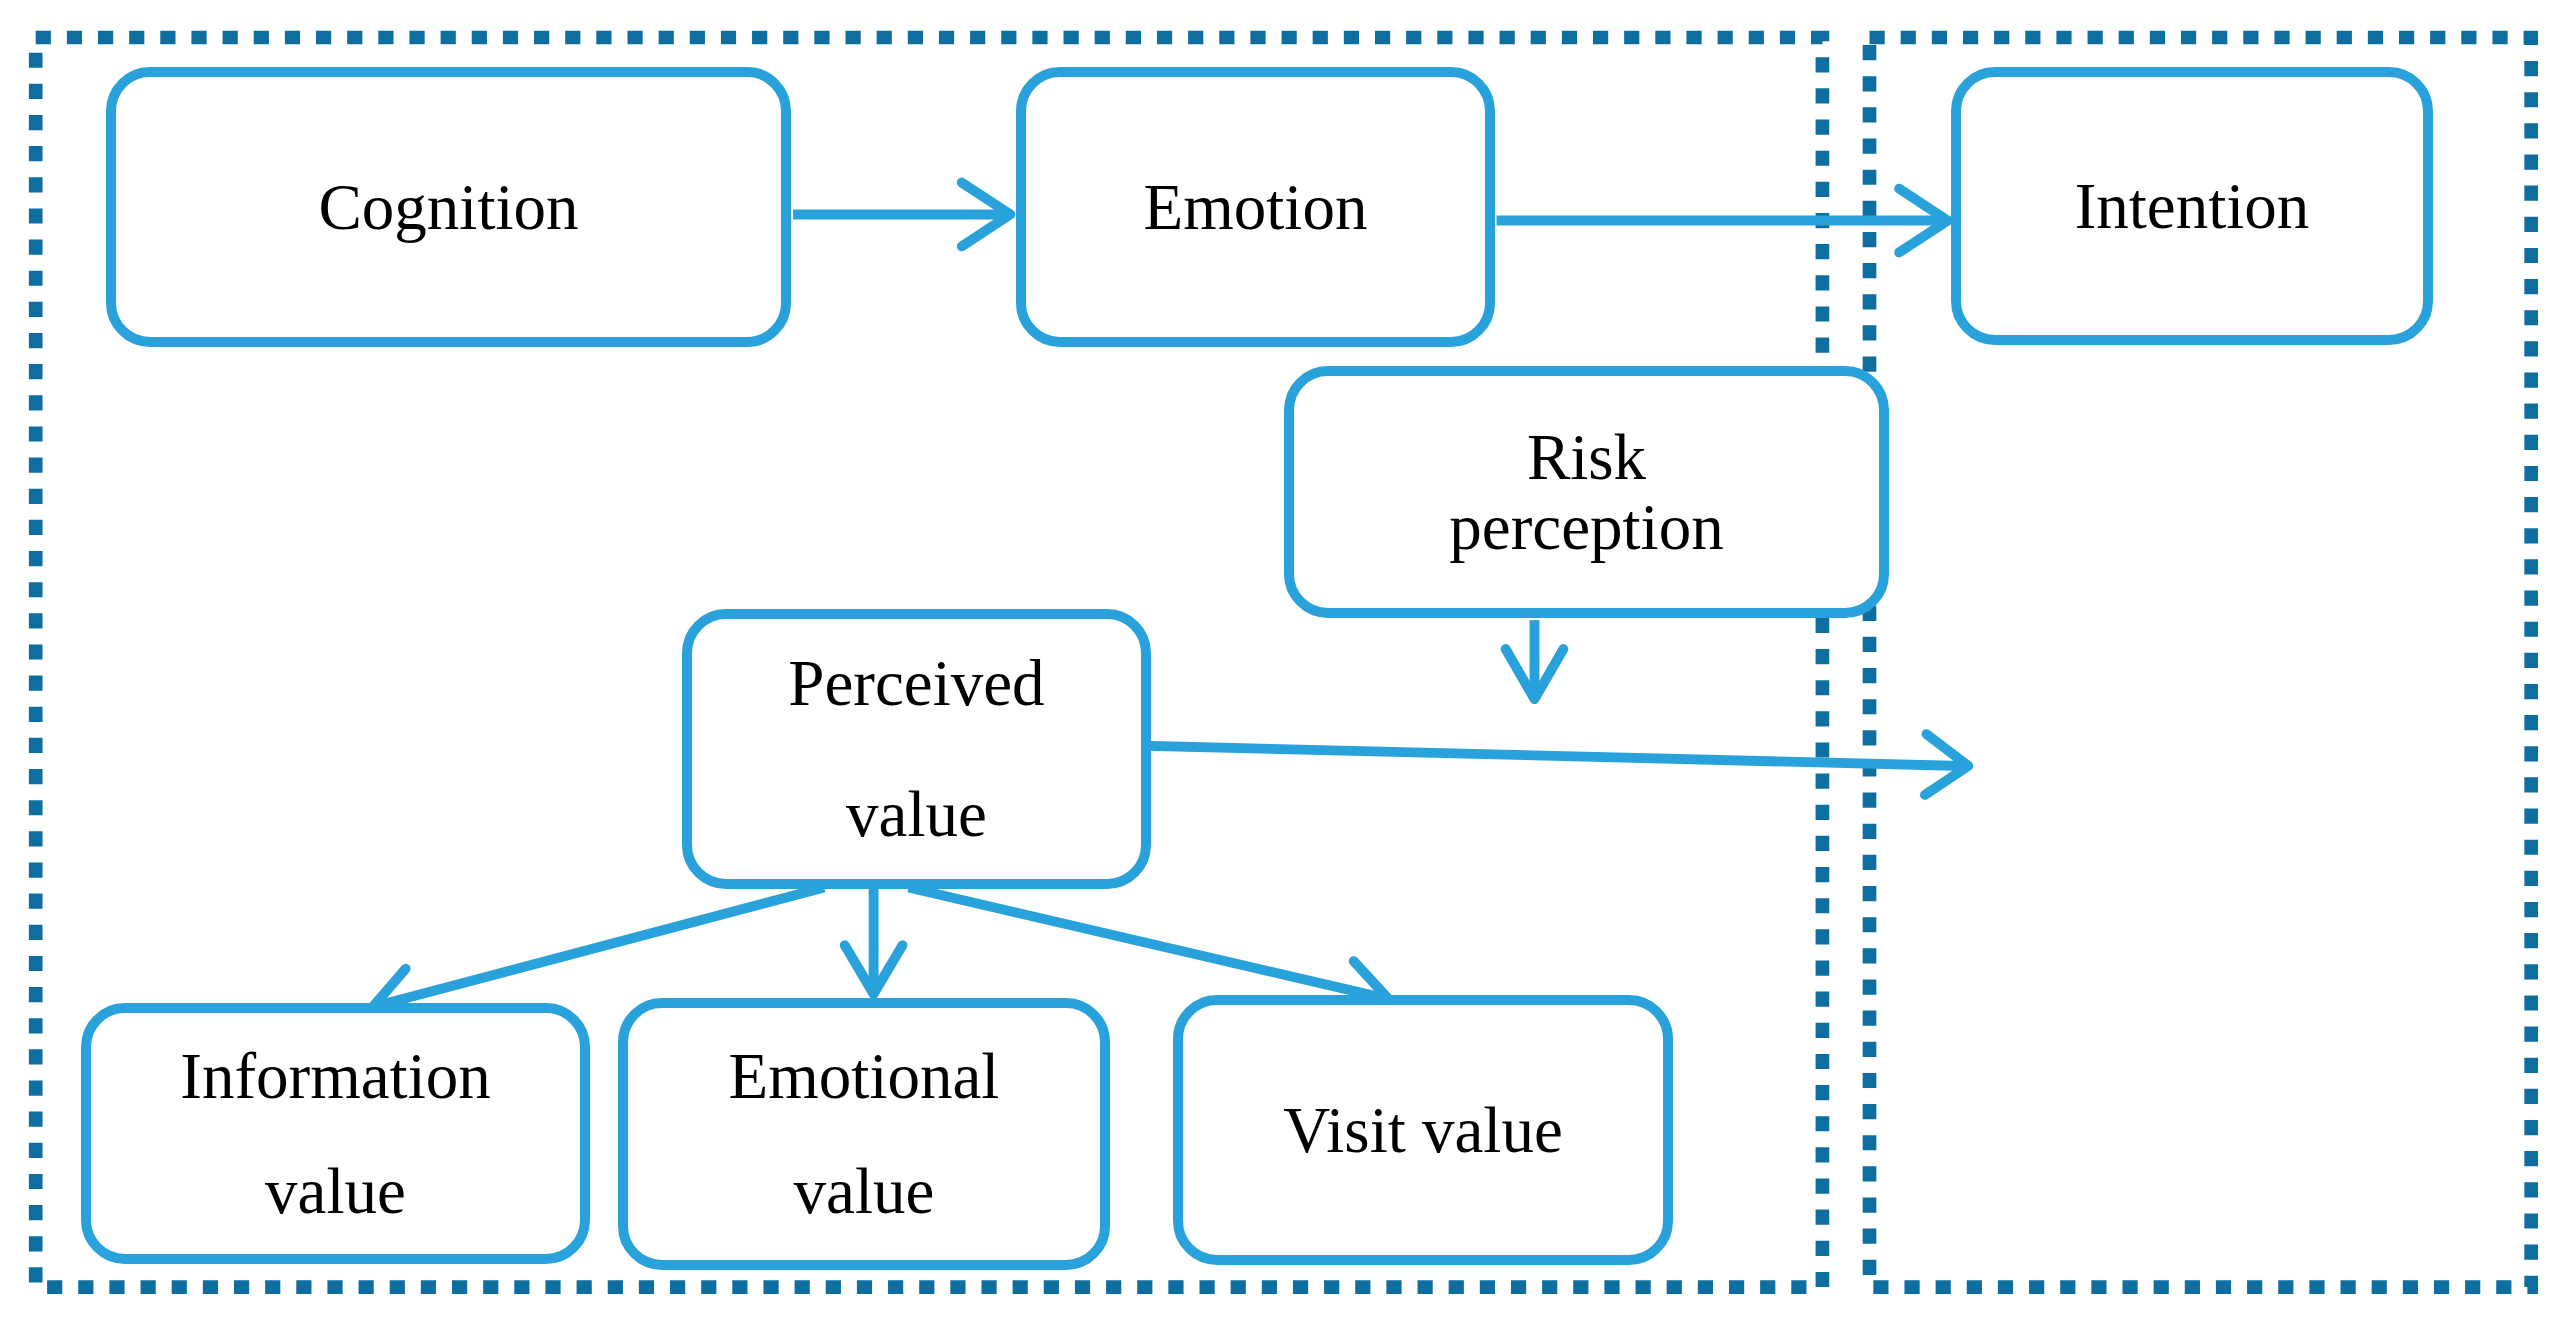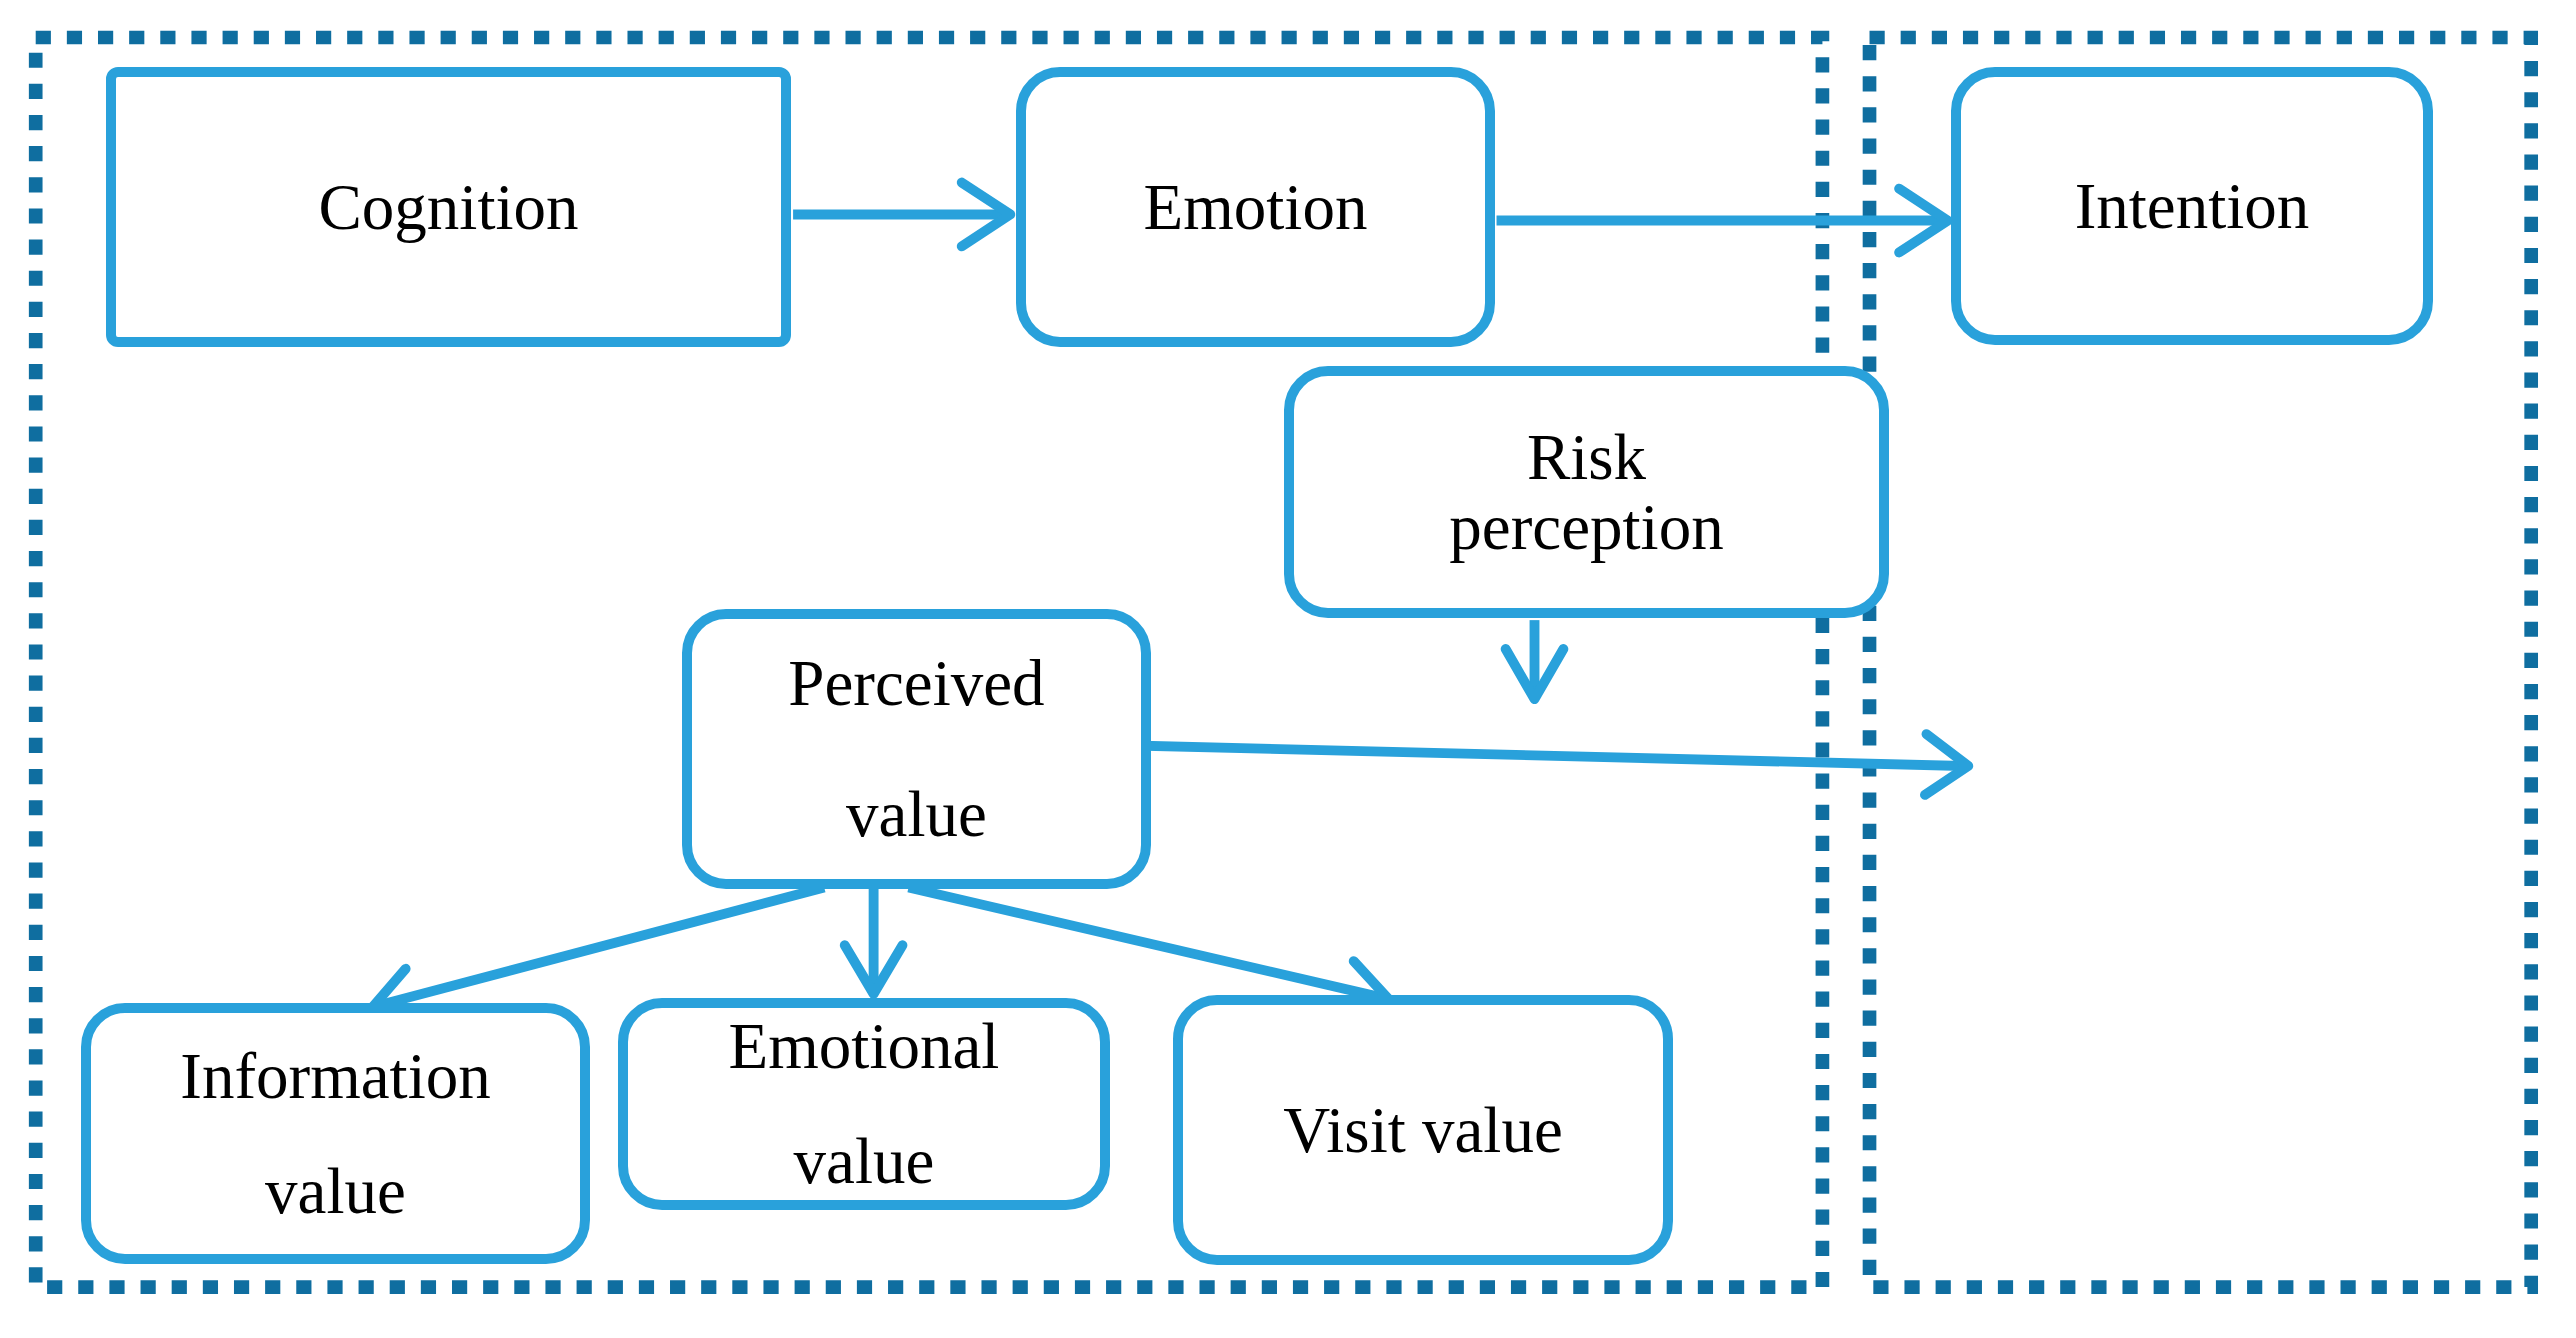--- a/index.html
+++ b/index.html
@@ -29,28 +29,28 @@
     background:#fff;
     display:flex;align-items:center;justify-content:center;
     text-align:center;
     color:var(--text);
     font-size:65px;
     line-height:1.0;
     white-space:pre-line;
   }
   .node .lbl{display:block;width:100%;}
   
-  .n-cognition   {left:106px;  top:67px;   width:685px; height:280px;border-radius:12px;}
+  .n-cognition   {left:106px;  top:67px;   width:685px; height:280px;}
   .n-emotion     {left:1016px; top:67px;   width:479px; height:280px;}
   .n-intention   {left:1951px; top:67px;   width:482px; height:278px;}
   .n-risk        {left:1284px; top:366px;  width:605px; height:252px;  line-height:70px;}
   .n-perceived   {left:634px;  top:609px;  width:469px; height:280px;  line-height:131px;margin-left:48px;}
   .n-visit       {left:1974px; top:614px;  width:448px; height:308px;  line-height:138px;}
   .n-information {left:81px;  top:1003px; width:509px; height:261px;  line-height:115px;}
-  .n-emotional   {left:618px;  top:998px; width:492px; height:212px;  line-height:115px;}
+  .n-emotional   {left:618px;  top:998px; width:492px; height:272px;  line-height:115px;}
   .n-social      {left:1173px; top:995px; width:500px; height:270px;}
 </style>
 </head>
 <body>
 
 <div class="canvas">
 
   <svg class="overlay" viewBox="0 0 3391 1762">
 
     <rect class="container-rect" x="47" y="49" width="2352" height="1645"></rect>

